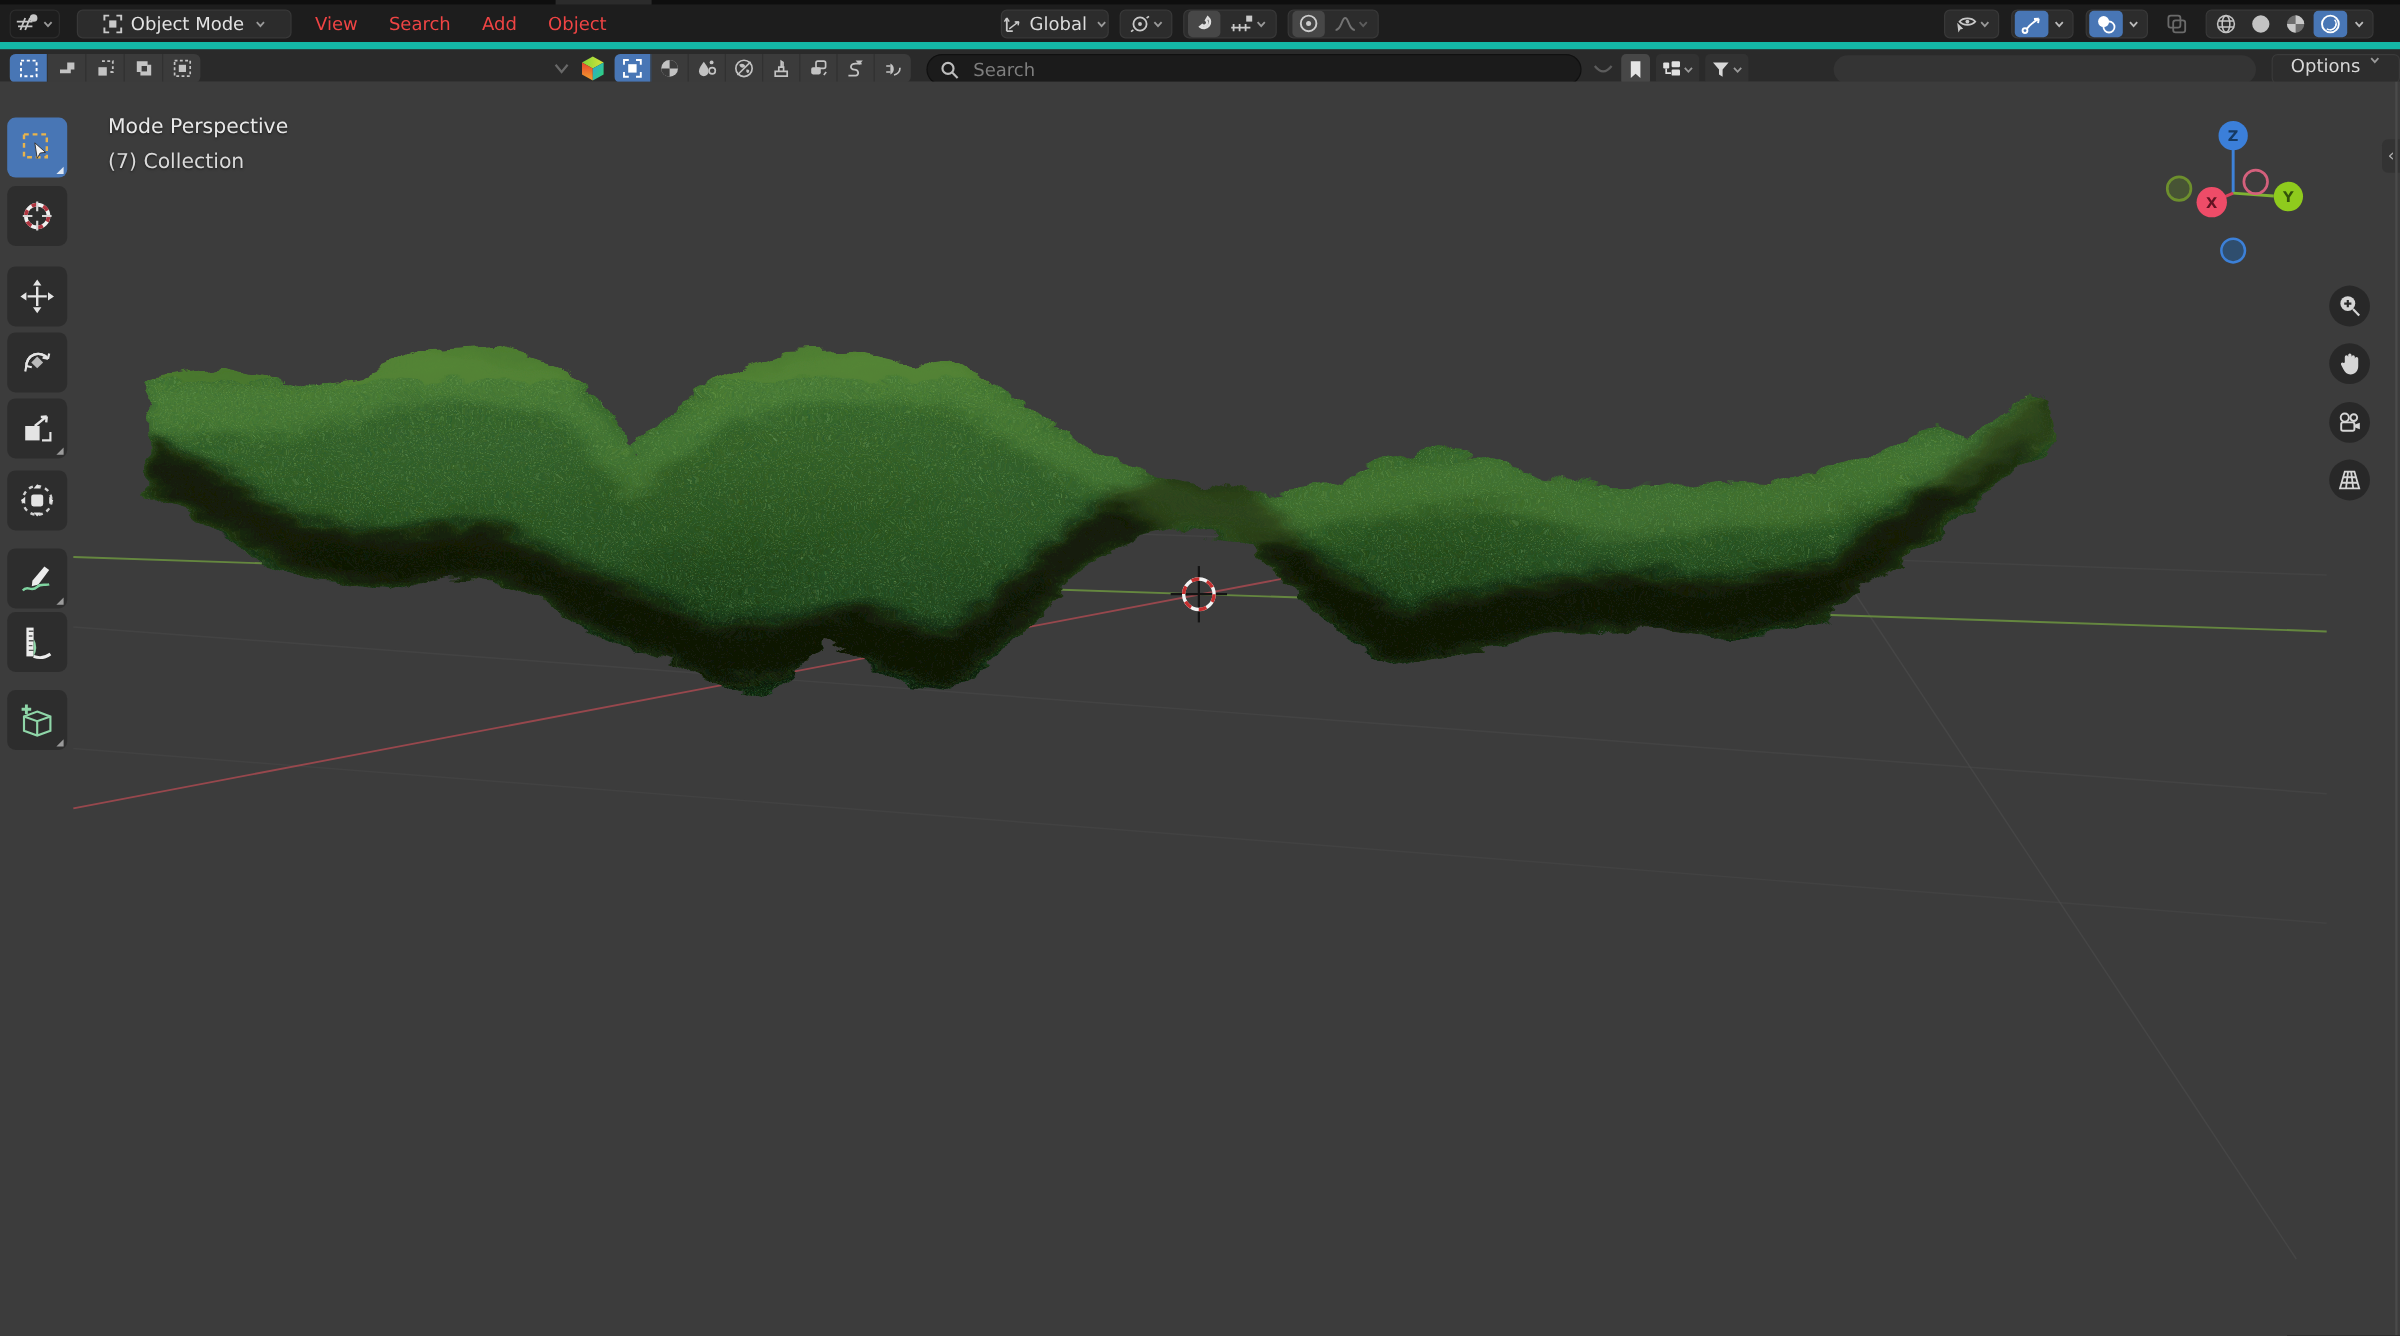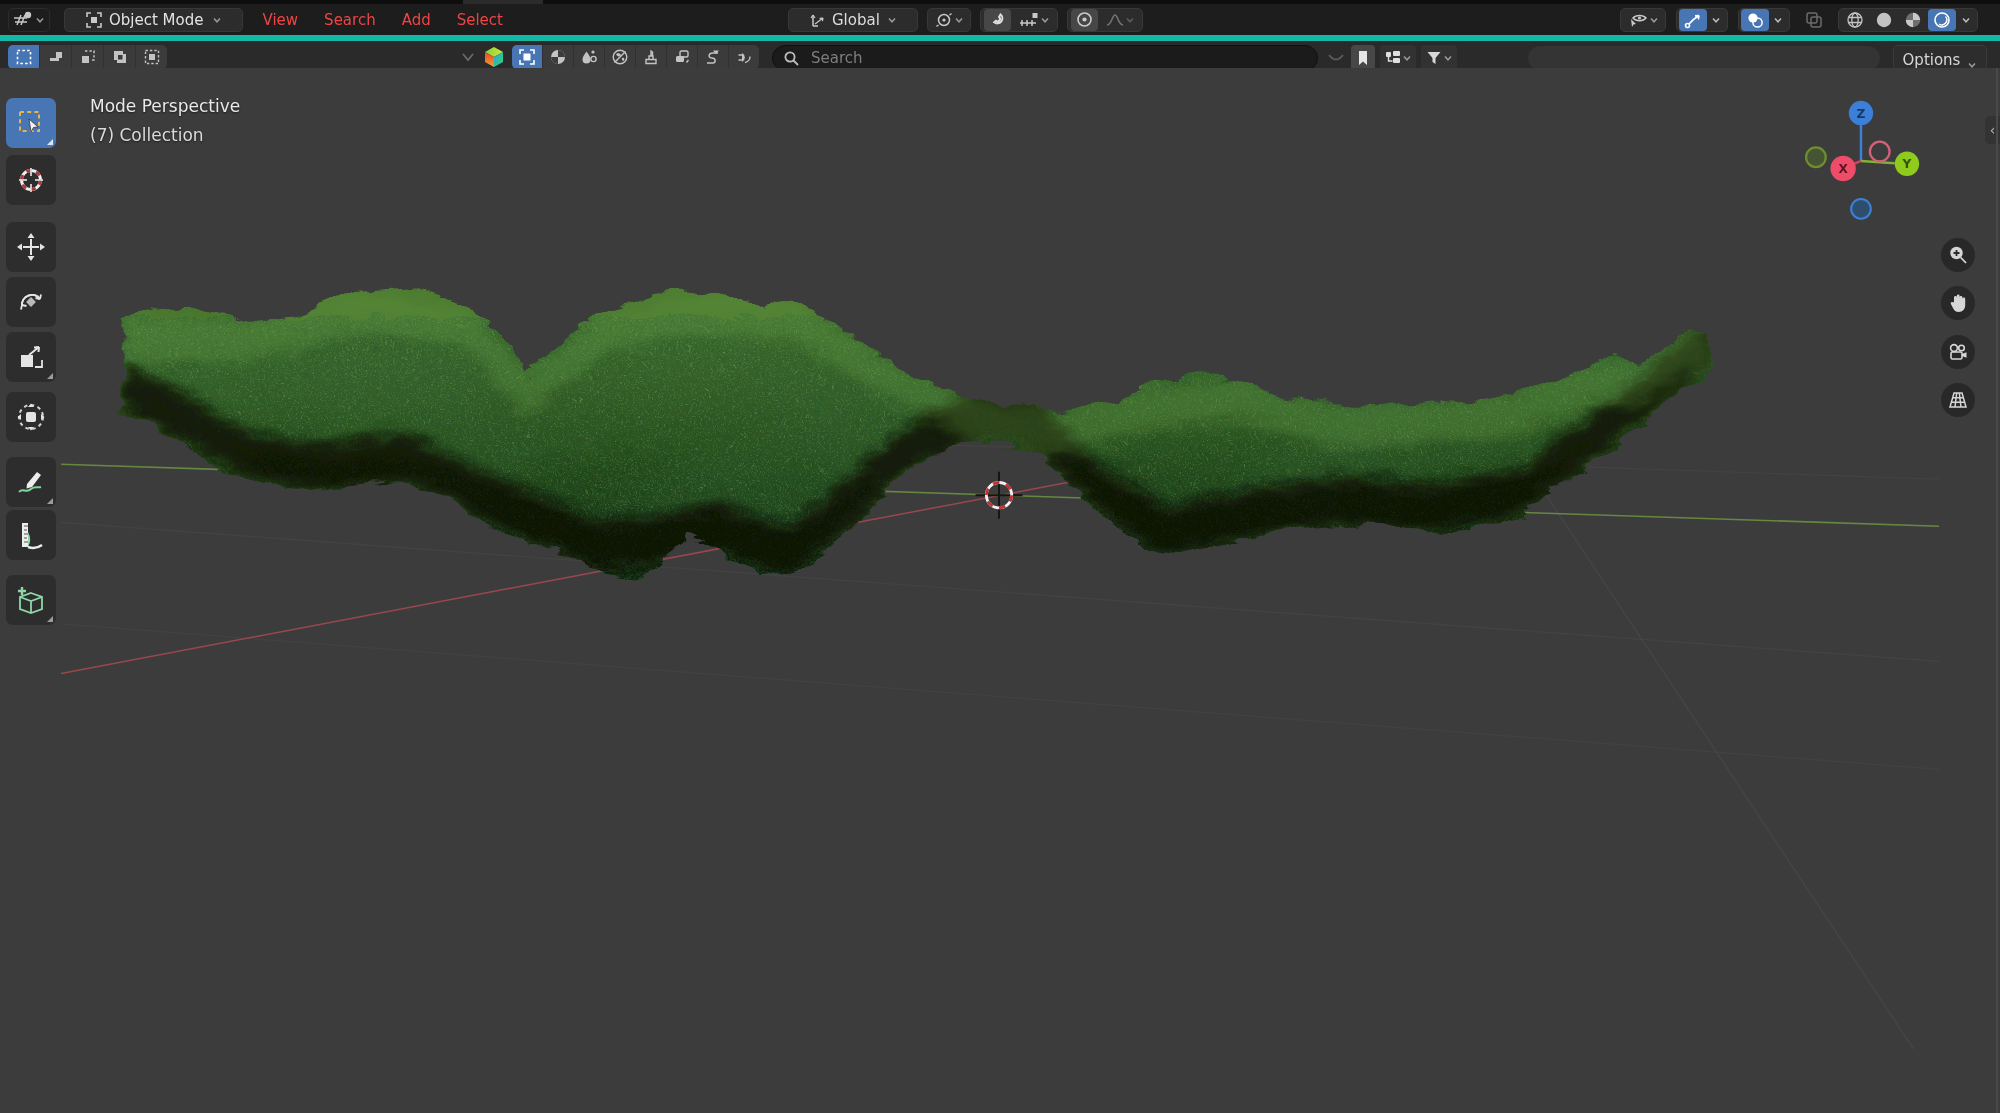--- a/index.html
+++ b/index.html
@@ -34,22 +34,22 @@
   .togglebar .sbtn{width:30px;height:24px;display:flex;align-items:center;justify-content:center;border-right:1px solid #313131;}
   .togglebar .sbtn:last-child{border-right:none;}
   .togglebar .sbtn.active{background:#4876b5;}
   .searchbox{position:absolute;left:772px;top:4px;width:546px;height:26px;background:#1b1b1b;border:1px solid #101010;
              border-radius:13px;display:flex;align-items:center;box-sizing:border-box;padding:0 10px;}
   .searchbox input{background:transparent;border:none;outline:none;color:#cfcfcf;font-size:15px;width:100%;
                    font-family:"DejaVu Sans","Liberation Sans",sans-serif;}
   .searchbox input::placeholder{color:#7e7e7e;}
   .t-right{position:absolute;left:1326px;top:4px;display:flex;align-items:center;gap:5px;height:26px;}
   .empty-slot{position:absolute;left:1528px;top:5px;width:352px;height:24px;background:#343434;border-radius:12px;}
-  .options-btn{position:absolute;left:1893px;top:4px;width:94px;height:25px;background:#2d2d2d;border:1px solid #3a3a3a;
-               border-radius:5px;display:flex;align-items:flex-end;justify-content:center;gap:7px;color:#d8d8d8;
+  .options-btn{position:absolute;left:1893px;top:4px;width:107px;height:25px;background:#2d2d2d;border:1px solid #3a3a3a;
+               border-radius:5px;display:flex;align-items:flex-start;justify-content:center;gap:7px;color:#d8d8d8;
                font-size:15px;box-sizing:border-box;}
   
   .viewport{position:absolute;left:0;top:68px;width:2000px;height:1045px;background:#3c3c3c;overflow:hidden;}
   .scene{position:absolute;left:0;top:0;}
   .vp-text{position:absolute;left:90px;color:#e9e9e9;font-size:17px;text-shadow:0 1px 2px rgba(0,0,0,.55);}
   .vp-text.l2{color:#dadada;}
   
   .toolbtn{position:absolute;left:6px;width:50px;height:50px;background:#2c2c2ce8;border-radius:7px;
            display:flex;align-items:center;justify-content:center;}
   .toolbtn.active{background:#4876b5;}
@@ -99,25 +99,25 @@
         <span class="icon">
           <svg width="10" height="8" viewBox="0 0 10 8">
               <path d="M2 2.5 L5 5.8 L8 2.5" stroke="#9a9a9a" stroke-width="1.5" fill="none"></path>
             </svg>
         </span>
       </div>
 
       <span class="menu-item">View</span>
       <span class="menu-item">Search</span>
       <span class="menu-item">Add</span>
-      <span class="menu-item">Select</span>
+      <span class="menu-item">Object</span>
     </div>
 
     <div class="hdr-center">
-      <div class="pill" style="padding:0 20px;">
+      <div class="pill" style="padding:0 0;margin-left:46px;">
         <span class="icon">
           <svg width="18" height="18" viewBox="0 0 18 18" fill="none" stroke="#c9c9c9" stroke-width="1.5">
             <path d="M4 15 V4 M4 15 H9"></path>
             <path d="M4 4 l-2 3 M4 4 l2 3" stroke-width="1.2"></path>
             <path d="M6 13 L14 7 M14 7 l-3.4 .4 M14 7 l-.6 3.2" stroke-width="1.2"></path>
           </svg>
         </span>
         <span class="orient-label">Global</span>
         <span class="icon">
           <svg width="10" height="8" viewBox="0 0 10 8">

